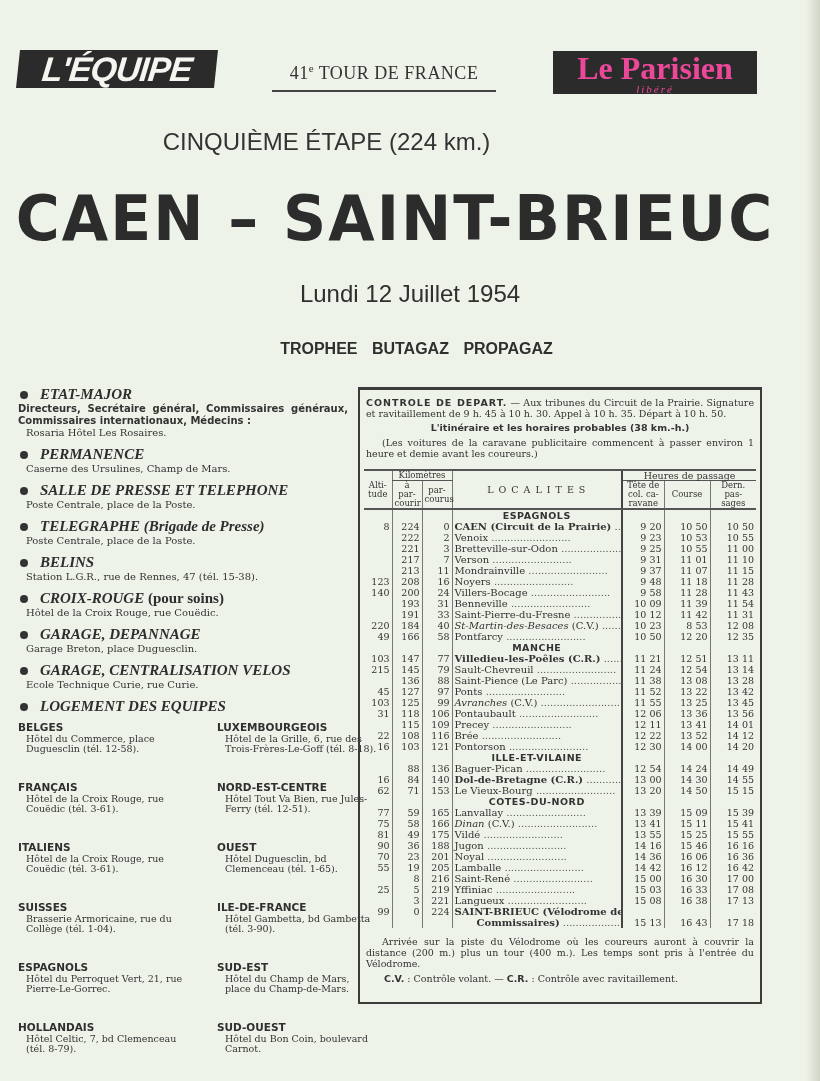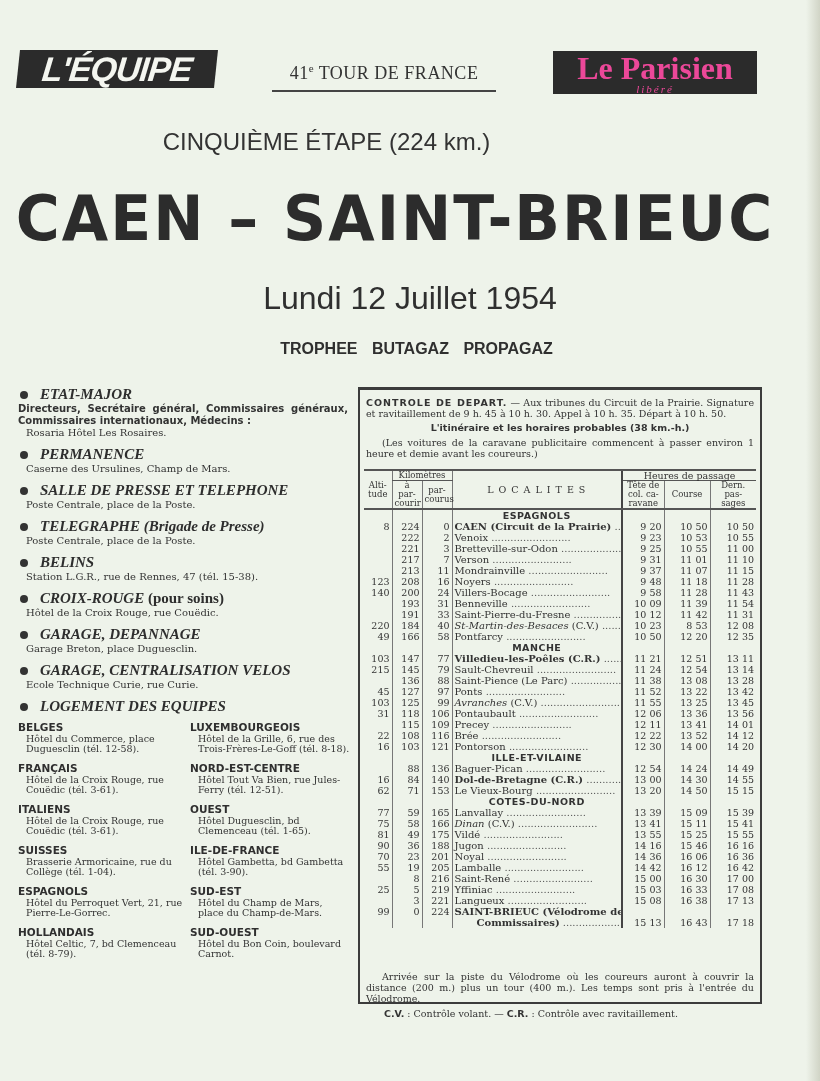--- a/index.html
+++ b/index.html
@@ -43,21 +43,21 @@
     font-family:"Liberation Sans", sans-serif; font-size:24px; color:#333;
   }
   .stage-title {
     position:absolute; left:0; width:790px; top:183px; text-align:center;
     font-family:"DejaVu Sans", sans-serif; font-weight:bold;
     font-size:60px; letter-spacing:2px; color:#2c2c2c;
     transform:scaleY(1.05);
   }
   .stage-date {
     position:absolute; left:0; width:820px; top:280px; text-align:center;
-    font-family:"Liberation Sans", sans-serif; font-size:32px; color:#2f2f2f;
+    font-family:"Liberation Sans", sans-serif; font-size:24px; color:#2f2f2f;
   }
   .stage-trophy {
     position:absolute; left:0; width:765px; top:340px; text-align:center;
     font-family:"Liberation Sans", sans-serif; font-weight:bold; font-size:16px;
     word-spacing:10px; color:#2f2f2f;padding-left:34px;
   }
 
   
   .left-col { position:absolute; left:18px; top:385px; width:330px; }
   .sect { margin-bottom:6px; }
@@ -70,21 +70,21 @@
     background:#333; margin:0 12px 1px 2px; vertical-align:middle;
   }
   .sect-head .plain { font-style:normal; }
   .sect-body {
     font-size:10px; line-height:12px; padding-left:8px; color:#333;
   }
   .sect-body.bold {
     font-family:"DejaVu Sans", sans-serif; font-weight:bold; padding-left:0;
     text-align:justify; font-size:10px;
   }
-  .teams { display:grid; grid-template-columns:172px 160px; column-gap:0; row-gap:8px; margin-top:2px; }
+  .teams { display:grid; grid-template-columns:172px 160px; column-gap:0; row-gap:8px; margin-top:2px;gap:27px; }
   .team-name { font-family:"DejaVu Sans", sans-serif; font-weight:bold; font-size:10.5px; color:#2f2f2f; line-height:13px; }
   .team-addr { font-size:9.5px; line-height:10px; padding-left:8px; color:#333; }
 
   
   .schedule-box {
     position:absolute; left:358px; top:387px; width:404px; height:617px;
     border-left:2px solid #3b3b3b; border-right:2px solid #3b3b3b;
     border-top:3px solid #3b3b3b; border-bottom:2px solid #3b3b3b;
     box-sizing:border-box;
   }
@@ -107,21 +107,21 @@
   td.loc { white-space:nowrap; overflow:hidden; font-size:10px; line-height:11px; }
   td.region {
     text-align:center; font-family:"DejaVu Sans", sans-serif; font-weight:bold;
     font-size:9.5px; letter-spacing:0.5px; padding:5px 0 5px 0;
   }
   tr.row td { line-height:11px; height:11px; }
   .loc-bold { font-weight:bold; }
   .loc-ital { font-style:italic; }
   .dots { color:#555; }
 
-  .arrival { font-size:9.5px; line-height:11px; padding:8px 6px 0 6px; text-indent:16px; text-align:justify; color:#333;margin-top:35px; }
+  .arrival { font-size:9.5px; line-height:11px; padding:8px 6px 0 6px; text-indent:16px; text-align:justify; color:#333; }
   .legend { font-size:9.5px; padding:4px 6px 0 24px; color:#333; }
   .legend b { font-family:"DejaVu Sans", sans-serif; }
 
   .edge-shade { position:absolute; right:0; top:0; width:14px; height:1081px; background:linear-gradient(to right, rgba(0,0,0,0), rgba(120,120,90,0.25)); }
 </style>
 </head>
 <body>
 
 <div class="page">
 

